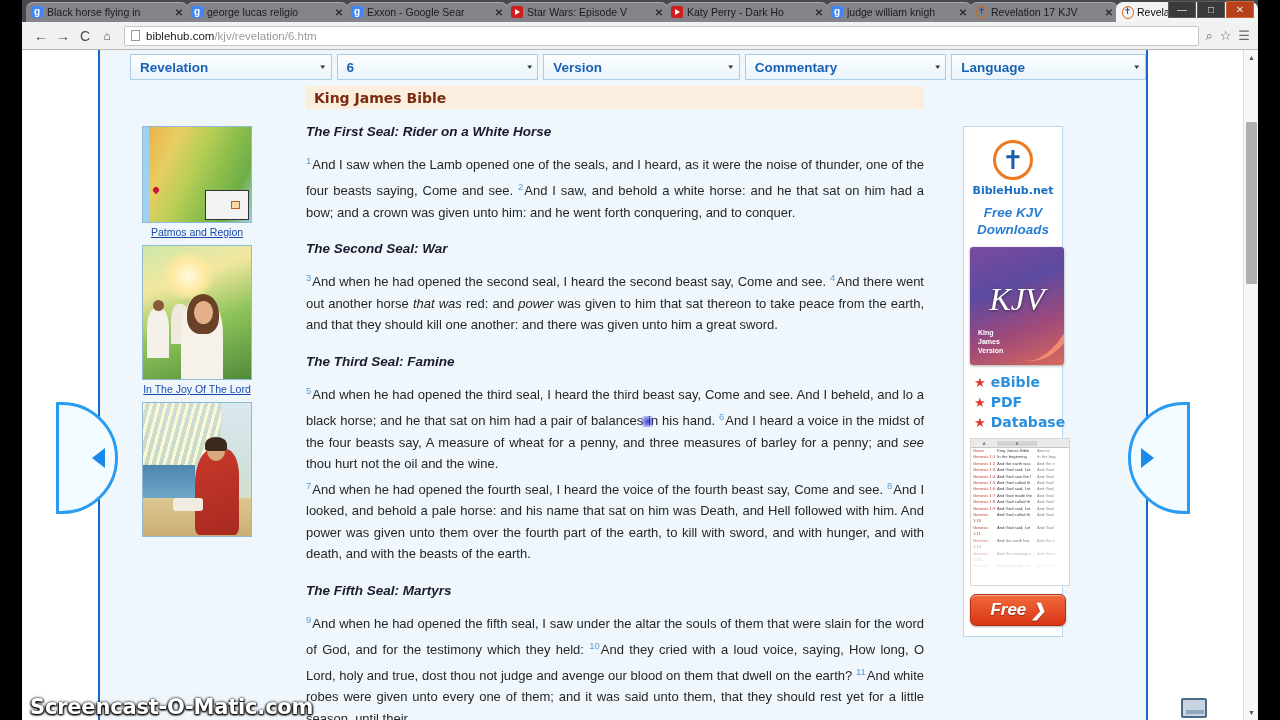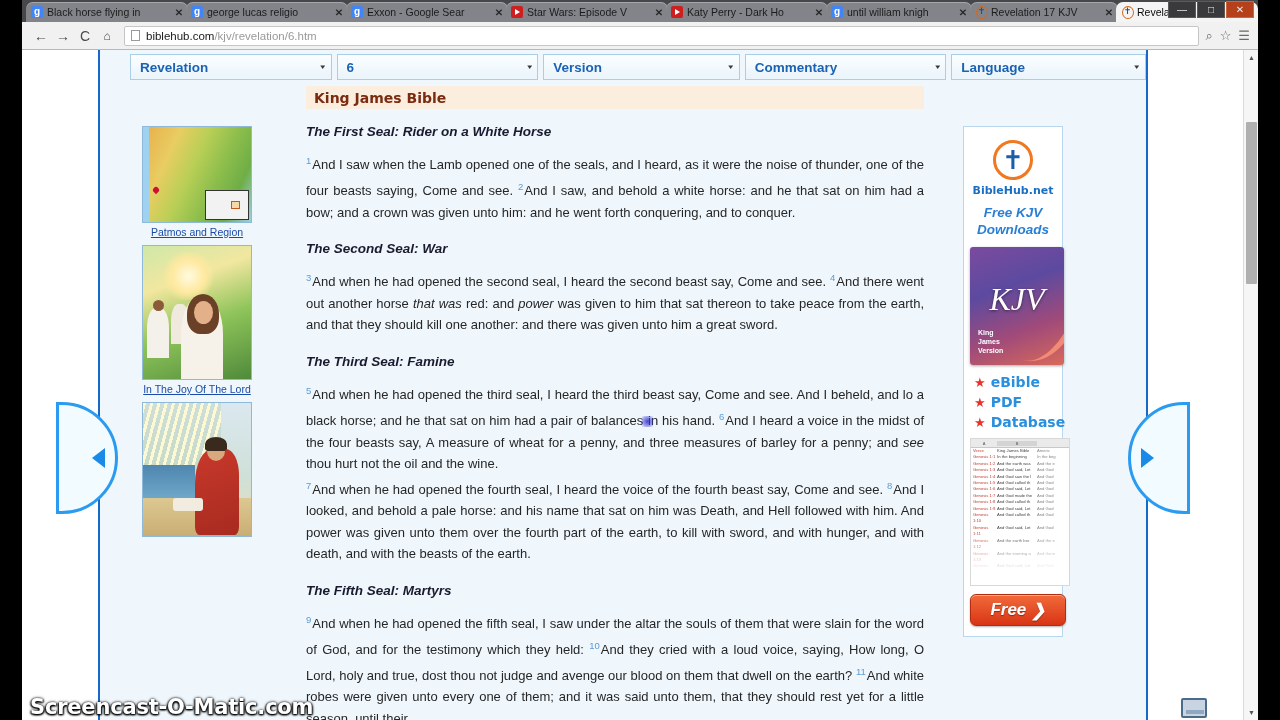--- a/index.html
+++ b/index.html
@@ -447,21 +447,21 @@
         <span class="tlabel">Star Wars: Episode V</span>
         <span class="tclose">✕</span>
       </div>
       <div class="tab" style="left:644px;width:162px;">
         <span class="favicon fav-yt"></span>
         <span class="tlabel">Katy Perry - Dark Ho</span>
         <span class="tclose">✕</span>
       </div>
       <div class="tab" style="left:804px;width:146px;">
         <span class="favicon fav-google"></span>
-        <span class="tlabel">until william knigh</span>
+        <span class="tlabel">judge william knigh</span>
         <span class="tclose">✕</span>
       </div>
       <div class="tab" style="left:948px;width:148px;">
         <span class="favicon fav-cross"></span>
         <span class="tlabel">Revelation 17 KJV</span>
         <span class="tclose">✕</span>
       </div>
       <div class="tab active" style="left:1094px;width:142px;">
         <span class="favicon fav-cross"></span>
         <span class="tlabel">Revelation 6 KJV</span>

